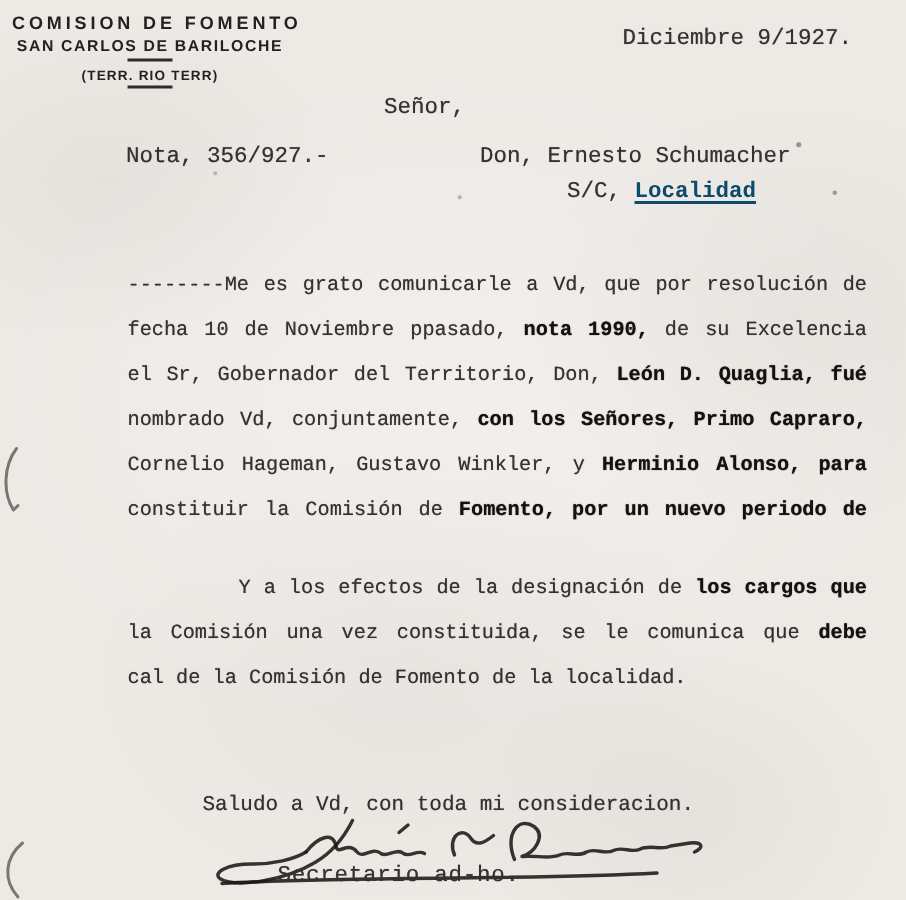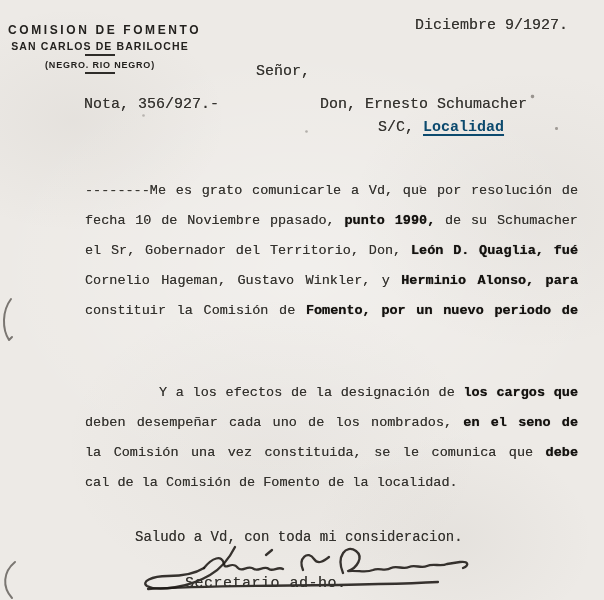--- a/index.html
+++ b/index.html
@@ -13,21 +13,21 @@
     position:absolute;inset:0;pointer-events:none;
     background:
       radial-gradient(220px 160px at 12% 20%, rgba(125,118,108,0.07), transparent 70%),
       radial-gradient(260px 200px at 88% 35%, rgba(125,118,108,0.06), transparent 70%),
       radial-gradient(300px 220px at 45% 75%, rgba(125,118,108,0.05), transparent 70%),
       radial-gradient(200px 150px at 75% 90%, rgba(125,118,108,0.07), transparent 70%),
       radial-gradient(420px 300px at 50% 45%, rgba(255,255,255,0.25), transparent 75%);
   }
   .abs{position:absolute;}
   
-  .letterhead{left:8px;top:23px;width:184px;text-align:center;
+  .letterhead{left:8px;top:8px;width:184px;text-align:center;
     font-family:"Liberation Sans","DejaVu Sans",sans-serif;color:#24221f;}
   .lh1{font-size:12px;font-weight:bold;letter-spacing:2.6px;white-space:nowrap;}
   .lh2{font-size:8.5px;font-weight:bold;letter-spacing:1.5px;margin-top:1px;}
   .lh3{font-size:10.5px;font-weight:bold;letter-spacing:1.1px;margin-top:3px;white-space:nowrap;}
   .lh4{font-size:9px;font-weight:bold;letter-spacing:0.8px;margin-top:4px;}
   .rule{height:2px;background:#2e2c29;width:30px;margin:2px auto 0 auto;}
   
   .ink{color:#34322e;text-shadow:0 0 0.5px rgba(52,50,46,0.65);}
   .b{font-weight:bold;color:#14120f;text-shadow:0 0 0.7px rgba(20,18,15,0.8);}
   .tw{font-size:15px;white-space:nowrap;}
@@ -59,43 +59,43 @@
 </head>
 <body>
 
 <div class="paper-texture"></div>
 <div class="abs specks"></div>
 
 <div class="abs letterhead">
   <div class="lh1">COMISION DE FOMENTO</div>
   <div class="lh3">SAN CARLOS DE BARILOCHE</div>
   <div class="rule"></div>
-  <div class="lh4">(NEGRO. RIO NEGRO)</div>
+  <div class="lh4">(TERR. RIO TERR)</div>
   <div class="rule"></div>
 </div>
 
 <div class="abs tw ink" style="left:415px;top:17px;">Diciembre 9/1927.</div>
 
 <div class="abs tw ink salutation">Señor,</div>
 <div class="abs tw ink reference">Nota, 356/927.-</div>
 <div class="abs tw ink recipient">Don, Ernesto Schumacher</div>
 <div class="abs tw scline">
   <span class="ink">S/C, </span><span class="u">Localidad</span>
 </div>
 
 <div class="abs para p1">
     <div class="tline jline"><span class="ink">--------Me es grato comunicarle a Vd, que por resolución de</span></div>
-    <div class="tline jline"><span class="ink">fecha 10 de Noviembre ppasado, </span><span class="ink b">punto 1990,</span><span class="ink"> de su Schumacher</span></div>
+    <div class="tline jline"><span class="ink">fecha 10 de Noviembre ppasado, </span><span class="ink b">nota 1990,</span><span class="ink"> de su Excelencia</span></div>
     <div class="tline jline"><span class="ink">el Sr, Gobernador del Territorio, Don, </span><span class="ink b">León D. Quaglia, fué</span></div>
+    <div class="tline jline"><span class="ink">nombrado Vd, conjuntamente, </span><span class="ink b">con los Señores, Primo Capraro,</span></div>
     <div class="tline jline"><span class="ink">Cornelio Hageman, Gustavo Winkler, y </span><span class="ink b">Herminio Alonso, para</span></div>
     <div class="tline jline"><span class="ink">constituir la Comisión de </span><span class="ink b">Fomento, por un nuevo periodo de</span></div>
   </div>
 <div class="abs para p2">
     <div class="tline jline"><span class="ink">Y a los efectos de la designación de </span><span class="ink b">los cargos que</span></div>
-    <div class="tline jline"><span class="ink">deben desempeñar cada uno de los nombrados, </span><span class="ink b">en el seno de</span></div>
     <div class="tline jline"><span class="ink">la Comisión una vez constituida, se le comunica que </span><span class="ink b">debe</span></div>
     <div class="tline"><span class="ink">cal de la Comisión de Fomento de la localidad.</span></div>
   </div>
 
 <div class="abs tw ink closing">Saludo a Vd, con toda mi consideracion.</div>
 
 <svg class="abs sig-svg" width="345" height="58" viewBox="0 0 345 58">
   <path d="M97,5 C92,15 84,26 72,33 C52,45 20,50 9,44 C3,40 13,34 30,34 C44,34 58,31 66,26"></path>
   <path d="M66,26 C74,16 84,12 86,22 C87,29 94,18 100,26 C104,31 110,22 116,27 C120,30 126,23 131,27 C135,30 140,24 145,27"></path>
   <path d="M128,13 L134,8"></path>

